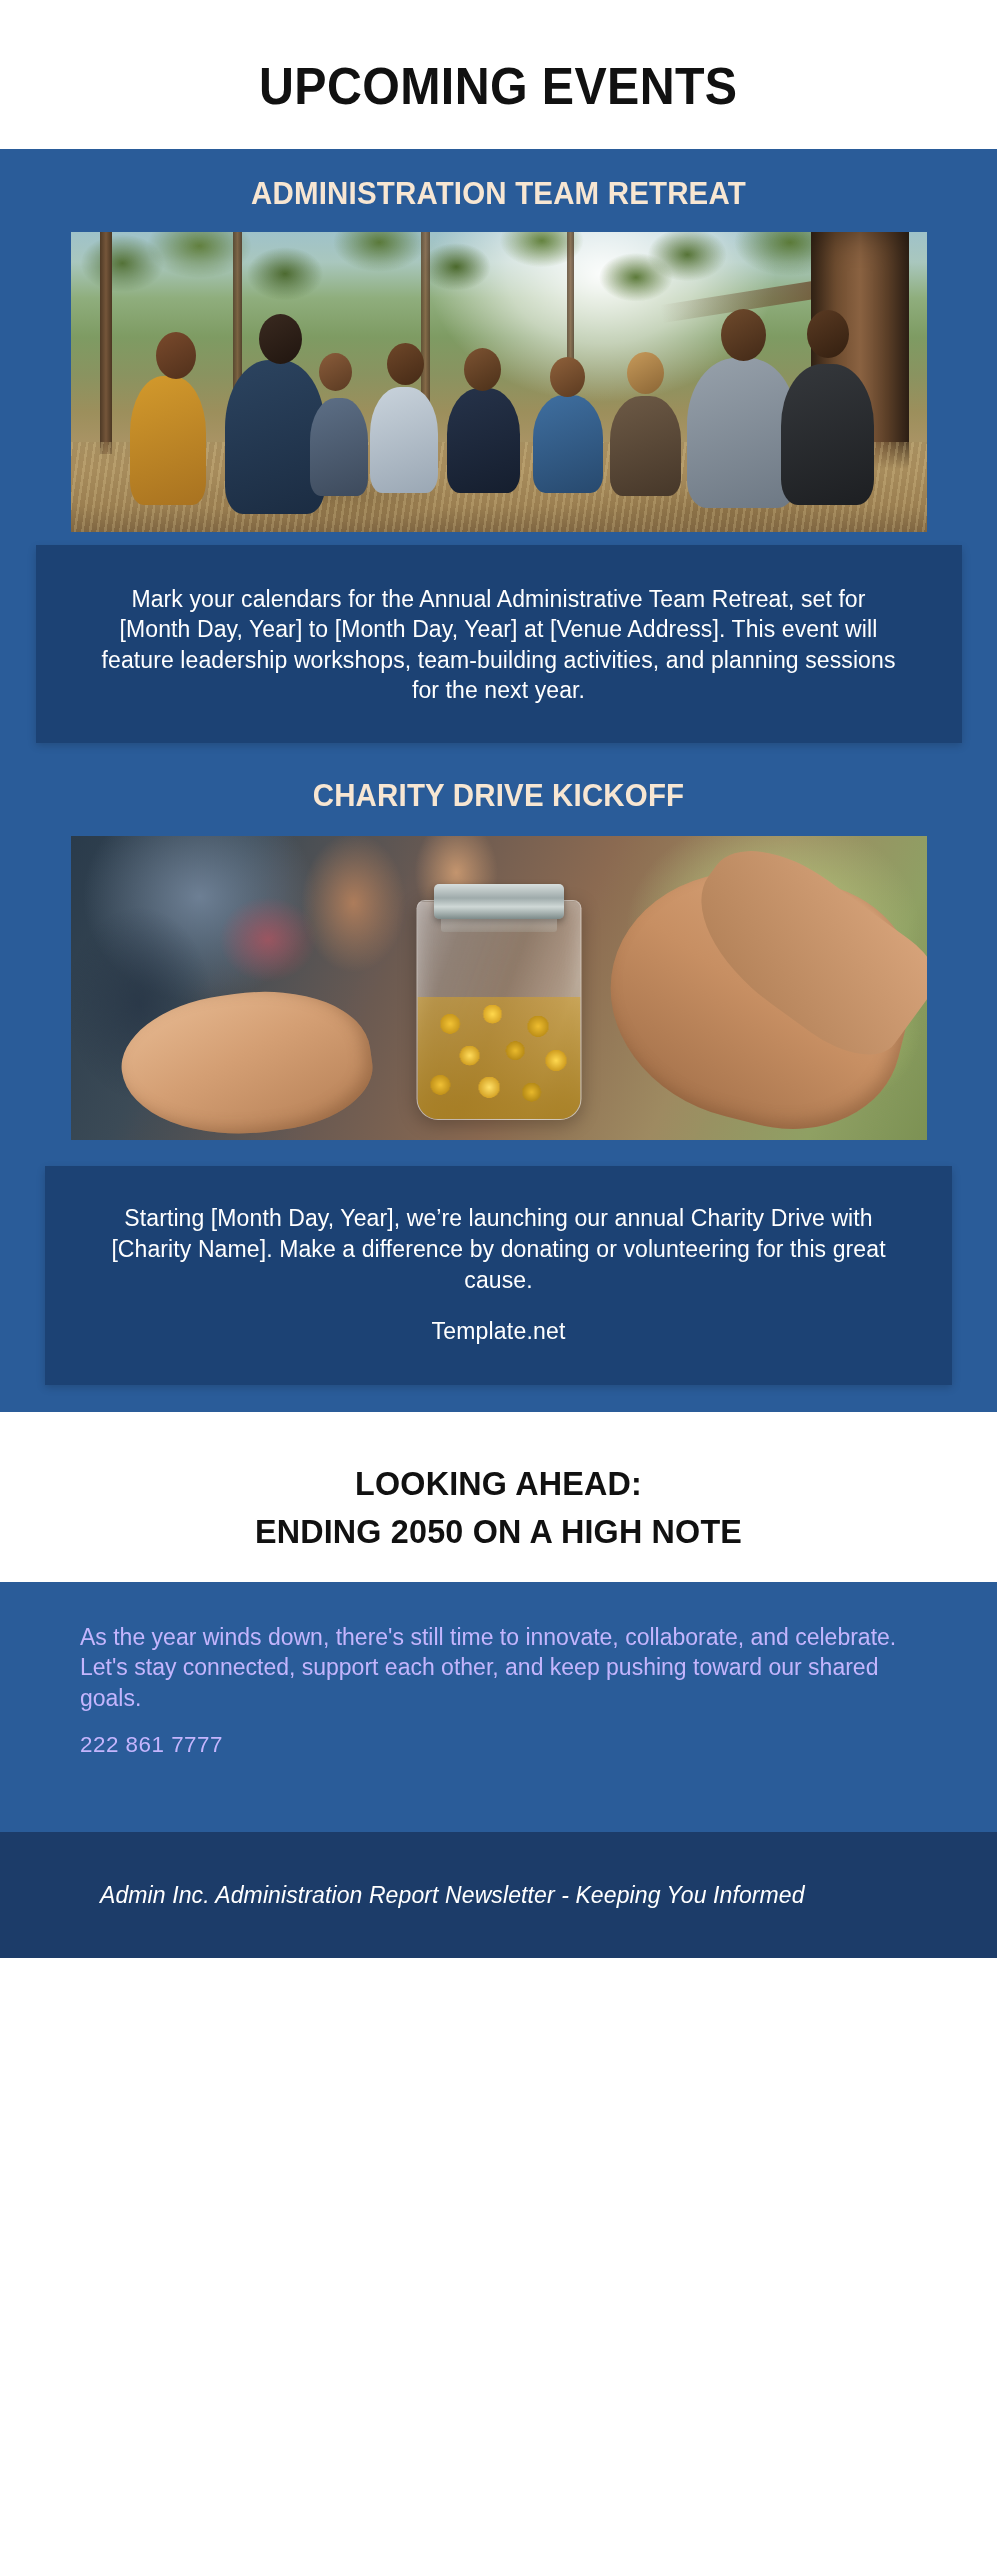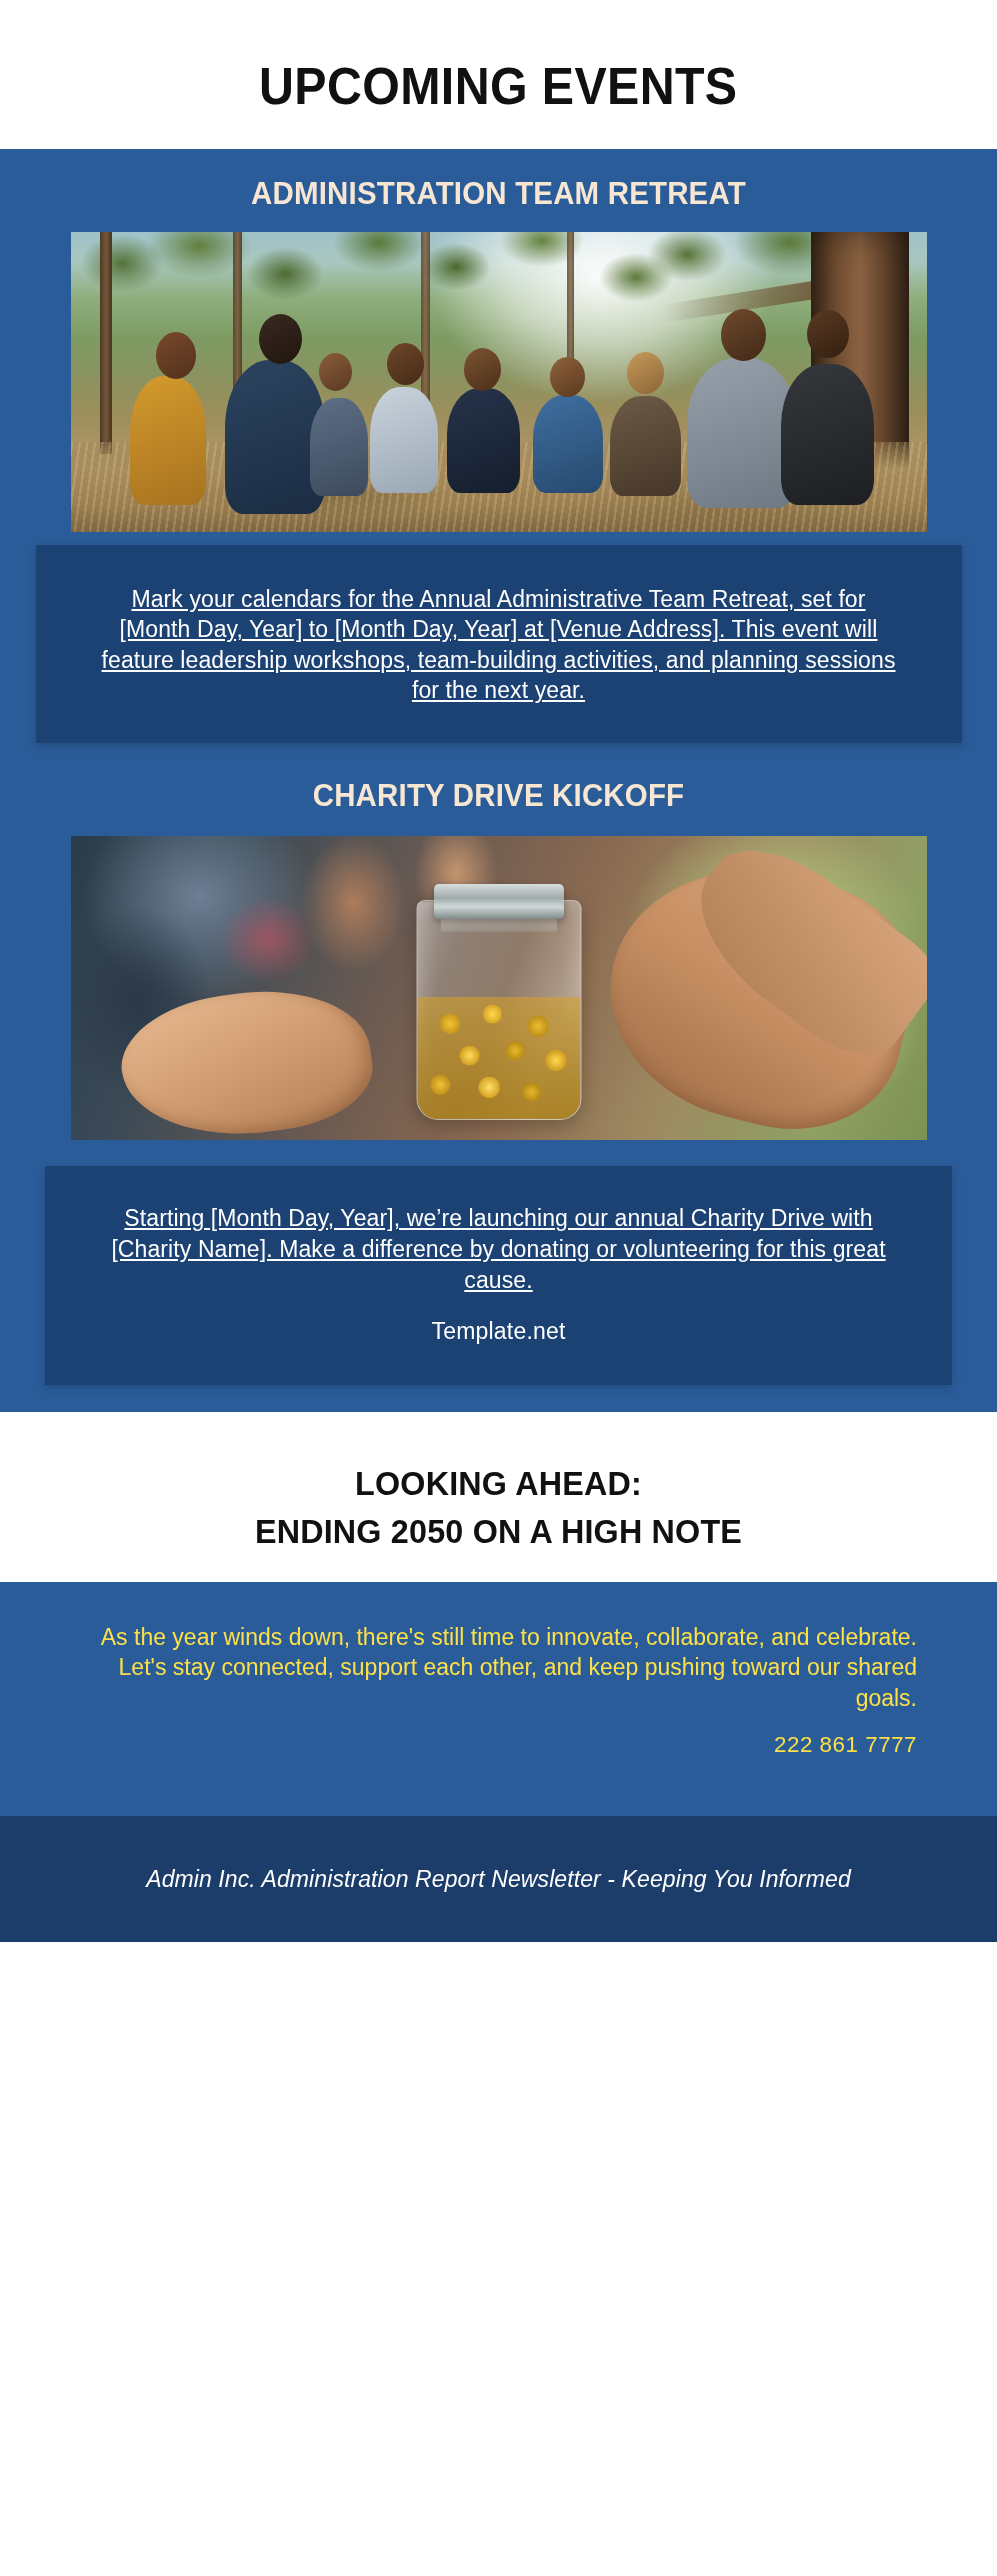--- a/index.html
+++ b/index.html
@@ -226,21 +226,20 @@
     margin-top: 26.6px;
     padding: 37px 47px 40px 47px;
   }
   .body-text {
     font-size: 23px;
     line-height: 1.33;
     text-align: center;
     font-weight: 400;
     letter-spacing: 0.1px;
     margin: 0;
-    text-decoration: underline;
   }
   .body-text + .body-text { margin-top: 25px; }
   .link-text {
     font-size: 23px;
     text-align: center;
     margin: 23px 0 0 0;
     color: #ffffff;
     letter-spacing: 0.2px;
   }
 
@@ -255,24 +254,24 @@
     font-weight: 800;
     color: #111111;
     line-height: 1.12;
     transform: scaleX(0.95);
     letter-spacing: 0.2px;
   }
   .ahead-title .l2 { display: block; margin-top: 10px; }
 
   .closing-band {
     background: #2A5C99;
-    padding: 40px 80px 58px 80px;
+    padding: 40px 80px 74px 80px;
     box-sizing: border-box;
-    text-align: right;
-    color: #fde047;
+    text-align: left;
+    color: #c4b5fd;
   }
   .closing-text {
     font-size: 23px;
     line-height: 1.33;
     margin: 0;
   }
   .contact-phone {
     font-size: 22.4px;
     margin: 18.3px 0 0 0;
     letter-spacing: 0.5px;
@@ -282,21 +281,20 @@
     margin: 21.6px 0 0 0;
     letter-spacing: 0.2px;
   }
 
   
   .footer-band {
     background: #1C3C69;
     height: 126px;
     display: flex;
     align-items: center;
-    justify-content: center;
     box-sizing: border-box;
     padding: 0 100px;
   }
   .footer-text {
     color: #ffffff;
     font-style: italic;
     font-size: 23px;
     line-height: 1.32;
     text-align: center;
     letter-spacing: 0.1px;

